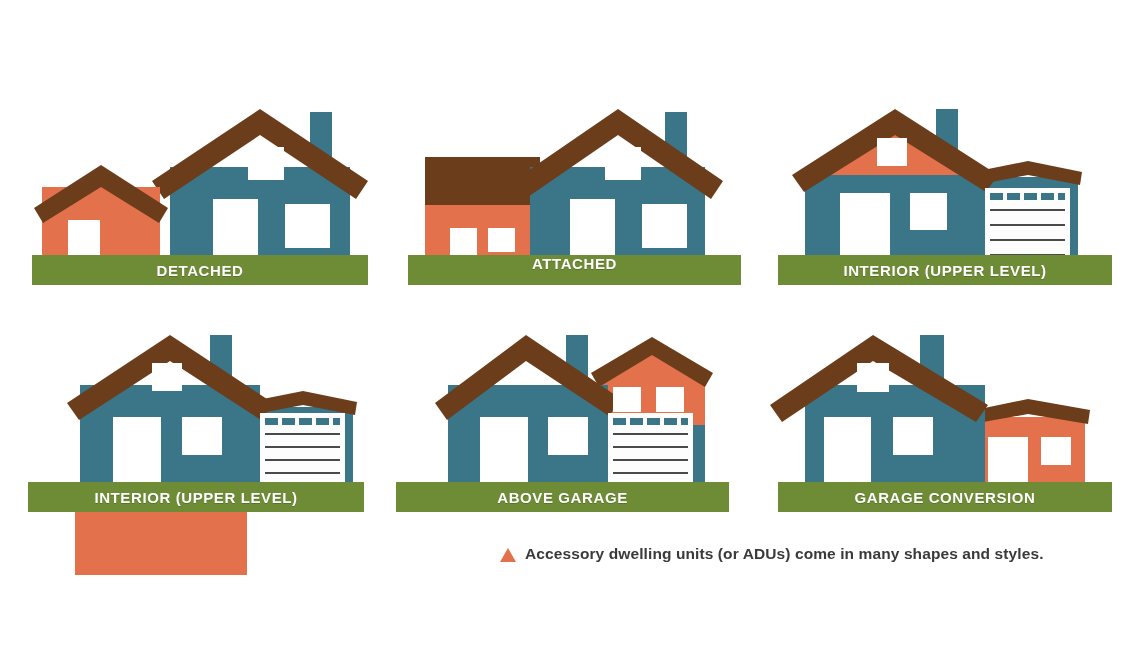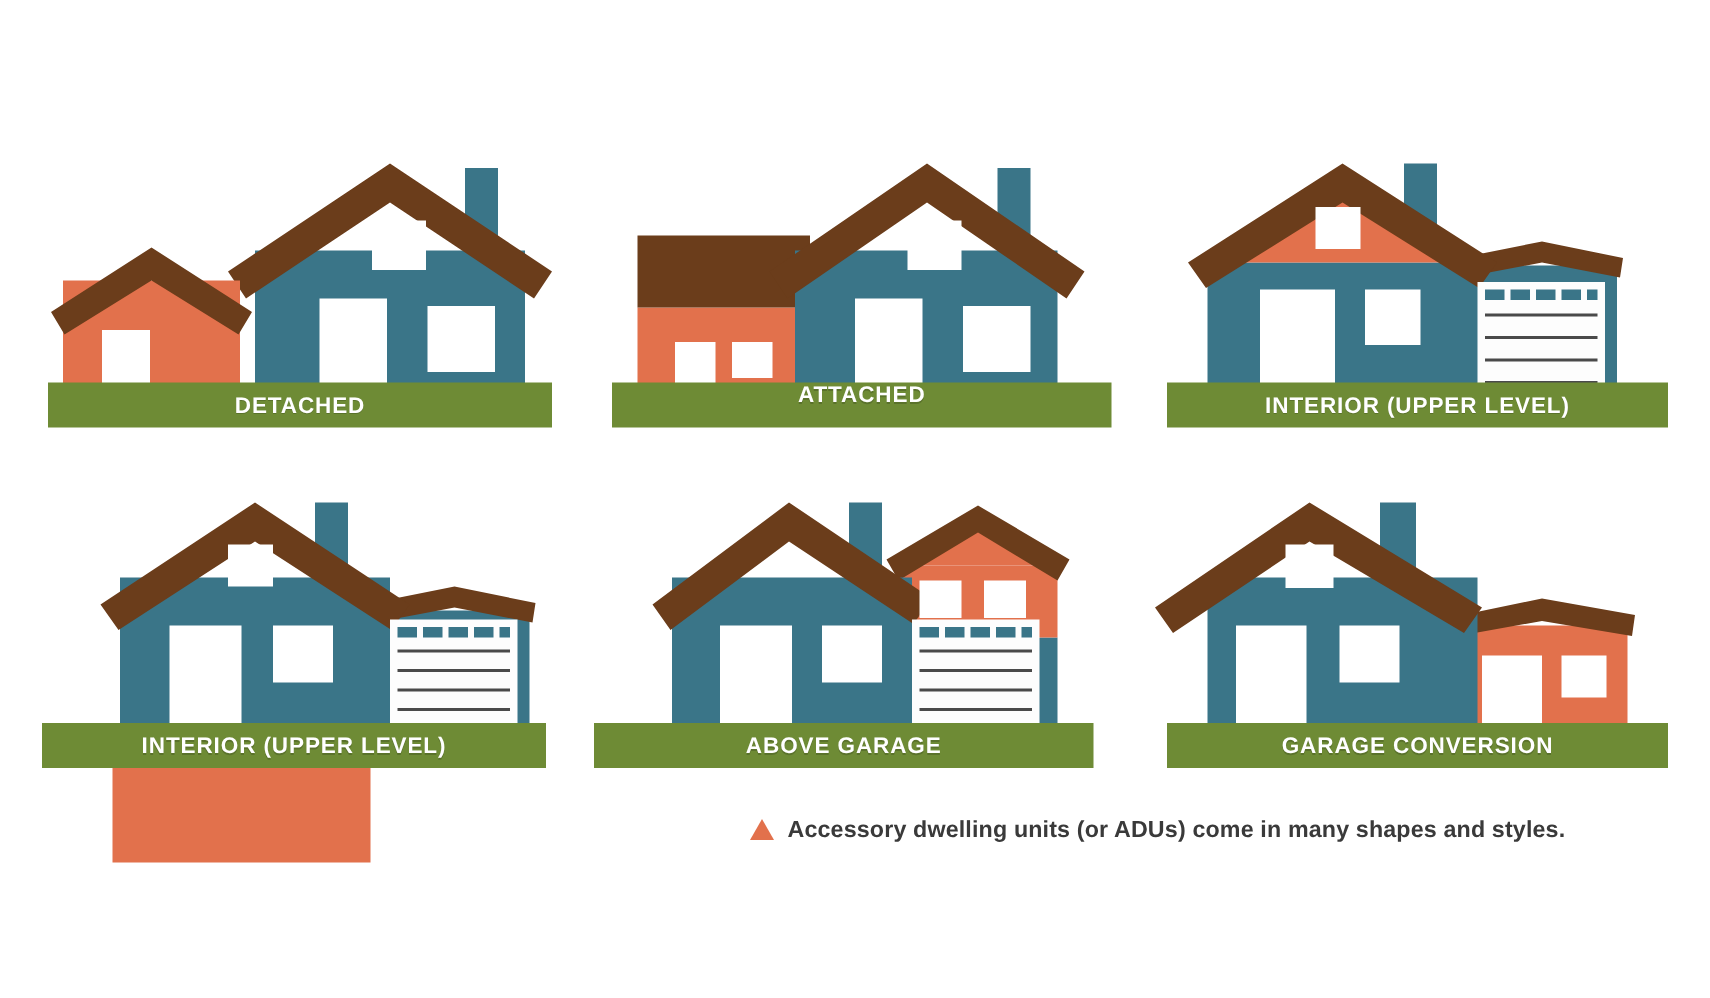--- a/index.html
+++ b/index.html
@@ -19,21 +19,21 @@
     font-weight:bold;
     font-size:15px;
     letter-spacing:0.6px;
     text-shadow:0 1px 0 rgba(0,0,0,.18);
     white-space:nowrap;
     pointer-events:none;
   }
   #caption{
     position:absolute;
     left:500px;top:546px;
-    display:flex;align-items:flex-start;gap:9px;
+    display:flex;align-items:flex-end;gap:9px;
     font-size:15.5px;
     font-weight:bold;
     color:#3a3a3a;
     letter-spacing:0.1px;
   }
   #caption .tri{display:block;}
   #caption .cap-text{line-height:1;}
 </style>
 </head>
 <body>

